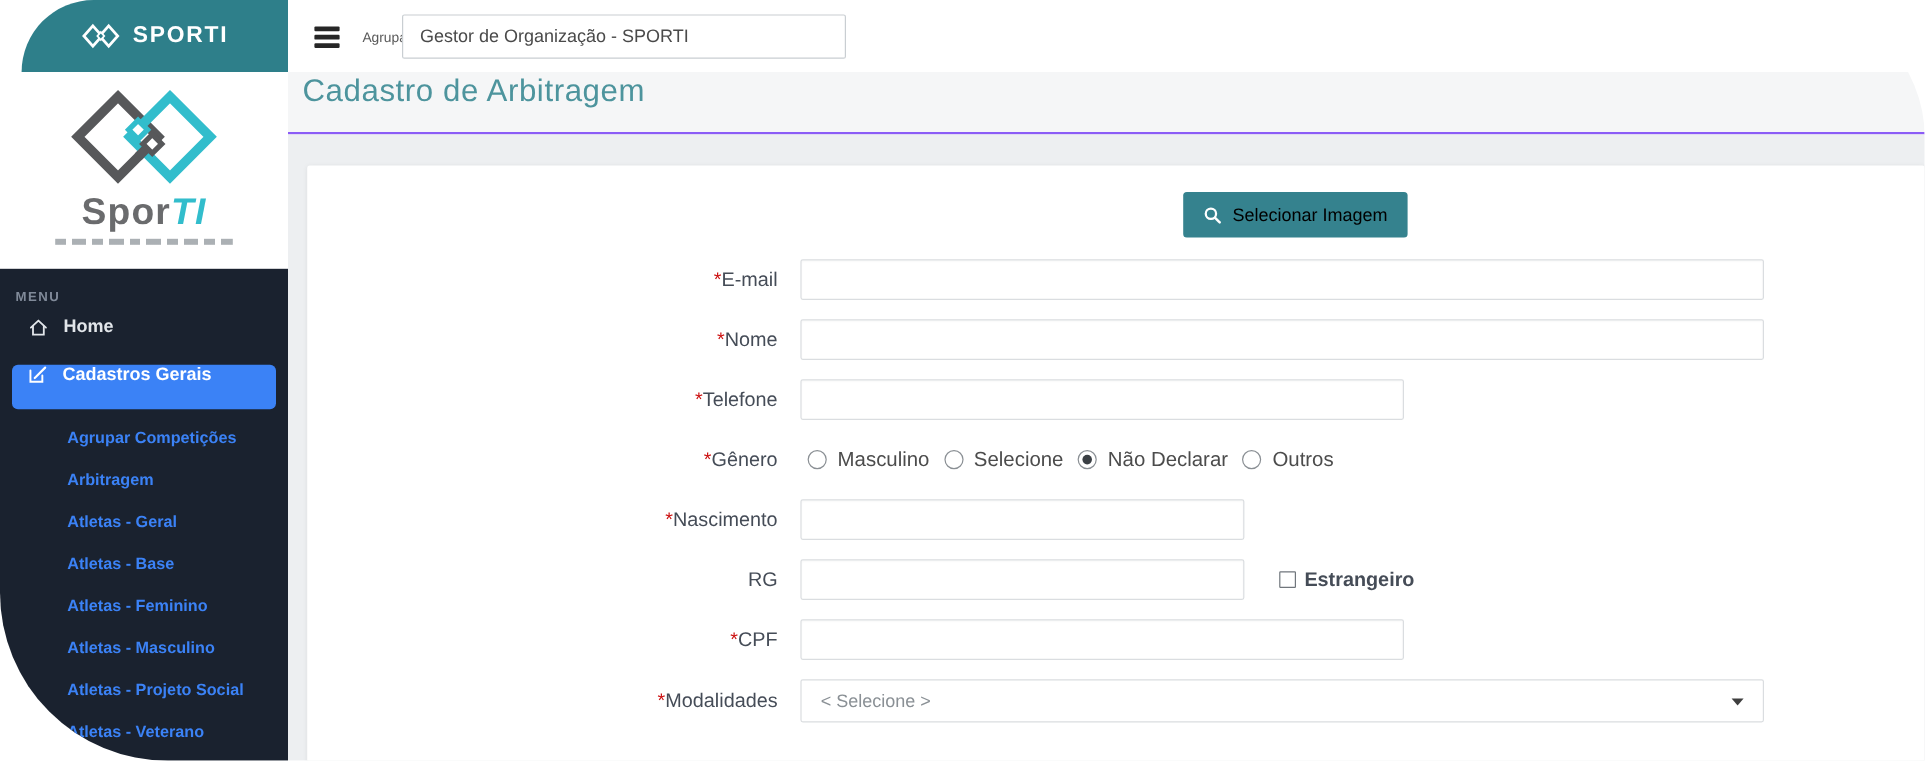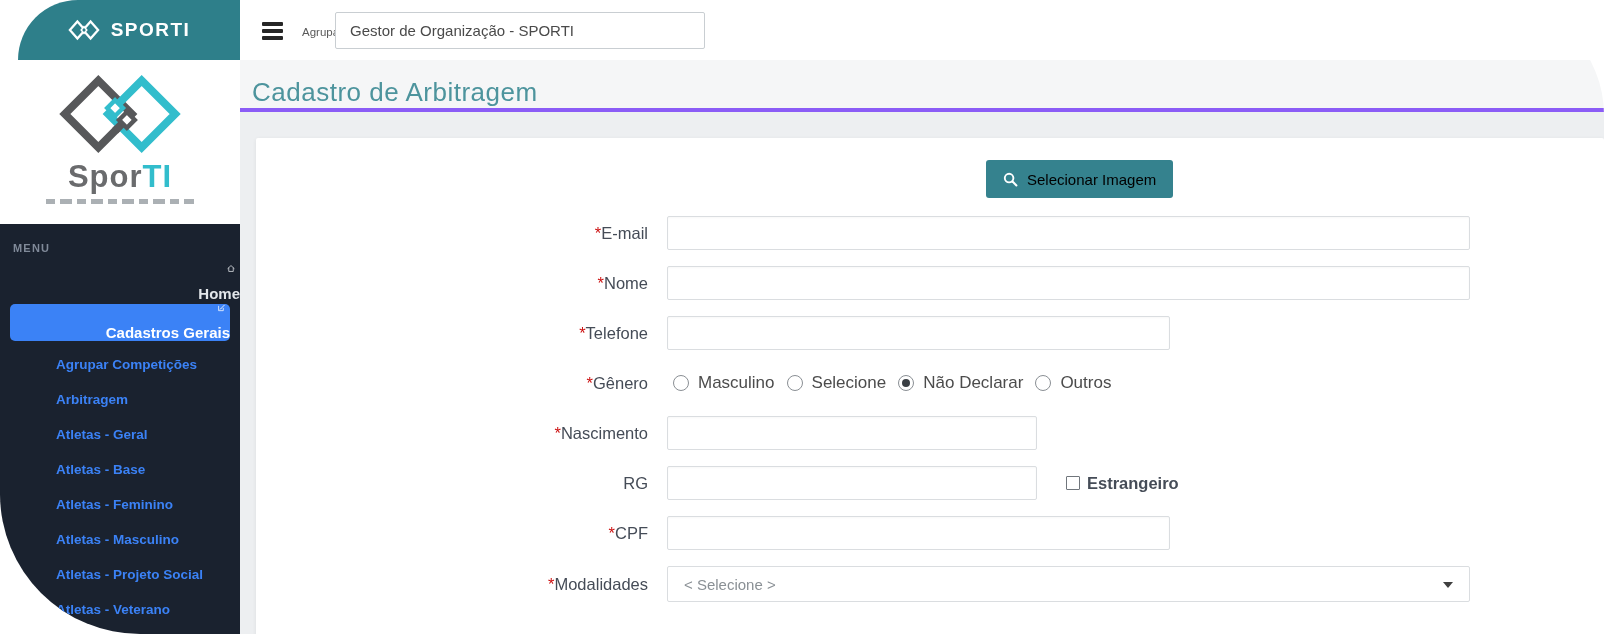--- a/index.html
+++ b/index.html
@@ -8,44 +8,44 @@
   .window{position:absolute;inset:0;border-radius:0 115px 0 140px;overflow:hidden;background:#fff;}
 
   
   .sidebar{position:absolute;left:0;top:0;width:240px;height:634px;background:#fff;}
   .brand{position:absolute;left:18px;top:0;width:222px;height:60px;background:#2e7f8a;
          border-top-left-radius:60px;display:flex;align-items:center;justify-content:center;gap:11px;}
   .brand-title{color:#fff;font-size:19px;font-weight:bold;letter-spacing:1.5px;}
   .logo-panel{position:absolute;top:60px;left:0;width:240px;height:164px;background:#fff;
               display:flex;flex-direction:column;align-items:center;}
   .logo-word{font-size:31px;font-weight:600;letter-spacing:1px;color:#6a6b6d;line-height:30px;margin-top:2px;}
-  .logo-word .accent{color:#32bdcc;}
+  .logo-word .accent{color:#32bdcc;font-style:italic;}
   .logo-tagline{width:148px;height:5px;margin-top:7px;overflow:hidden;opacity:.75;
      background:repeating-linear-gradient(90deg,#8f969b 0 9px,transparent 9px 14px,#8f969b 14px 26px,transparent 26px 31px);}
   .menu{position:absolute;top:224px;left:0;width:240px;height:410px;background:#1a222f;padding-top:10px;box-sizing:border-box;}
   .menu-label{color:#808a99;font-size:11px;font-weight:bold;letter-spacing:1.2px;margin:8px 0 10px 13px;}
-  .menu-item{display:flex;align-items:flex-end;gap:12px;height:38px;padding-left:23px;
-             color:#e2e6ea;font-size:15px;font-weight:600;cursor:pointer;flex-direction:column;}
+  .menu-item{display:flex;align-items:flex-start;gap:12px;height:38px;padding-left:23px;
+             color:#e2e6ea;font-size:15px;font-weight:600;cursor:pointer;}
   .menu-item.active{margin:2px 10px 2px 10px;padding-left:13px;height:37px;border-radius:5px;
              background:#3b82f6;color:#ffffff;}
   .submenu{list-style:none;margin:6px 0 0 0;padding:0;}
   .submenu li{height:35px;line-height:35px;padding-left:56px;color:#3b82f6;
               font-size:13.5px;font-weight:700;cursor:pointer;white-space:nowrap;}
 
   
   .main{position:absolute;left:240px;top:0;right:0;height:634px;}
   .topbar{position:relative;height:60px;background:#fff;}
   .hamburger{position:absolute;left:22px;top:22px;width:21px;cursor:pointer;}
   .hamburger div{height:3.5px;background:#262626;margin-bottom:3.5px;border-radius:1px;}
   .perfil-label{position:absolute;left:62px;top:26px;font-size:11.5px;color:#5a5a5a;}
   .perfil-select{position:absolute;left:95px;top:12px;width:370px;height:37px;box-sizing:border-box;
       border:1px solid #c9ced2;border-radius:2px;background:#fff;color:#4a4a4a;font-size:15px;
       line-height:35px;padding-left:14px;cursor:pointer;white-space:nowrap;overflow:hidden;}
-  .banner{height:52px;background:#f5f6f7;border-bottom:4px solid #8b5cf6;box-sizing:border-box;
-          display:flex;align-items:flex-end;padding-left:12px;}
+  .banner{height:52px;background:#f5f6f7;border-bottom:2px solid #8b5cf6;box-sizing:border-box;
+          display:flex;align-items:flex-start;padding-left:12px;}
   .page-title{color:#4d949d;font-size:26px;font-weight:500;letter-spacing:.5px;}
   .content{position:absolute;top:112px;left:0;right:0;bottom:0;background:#edeff1;overflow:hidden;}
   .card{position:absolute;left:16px;top:26px;right:0;bottom:-6px;background:#fff;border-radius:2px;
         box-shadow:0 1px 4px rgba(0,0,0,.07);}
 
   .img-btn{position:absolute;left:730px;top:22px;height:38px;padding:0 17px;border:none;border-radius:3px;
       background:#35828e;color:#000000;font-size:15px;font-family:inherit;display:flex;align-items:center;gap:9px;cursor:pointer;text-align:center;}
 
   .form{position:absolute;top:78px;left:0;right:0;}
   .frow{display:flex;align-items:center;min-height:34px;margin-bottom:16px;}

